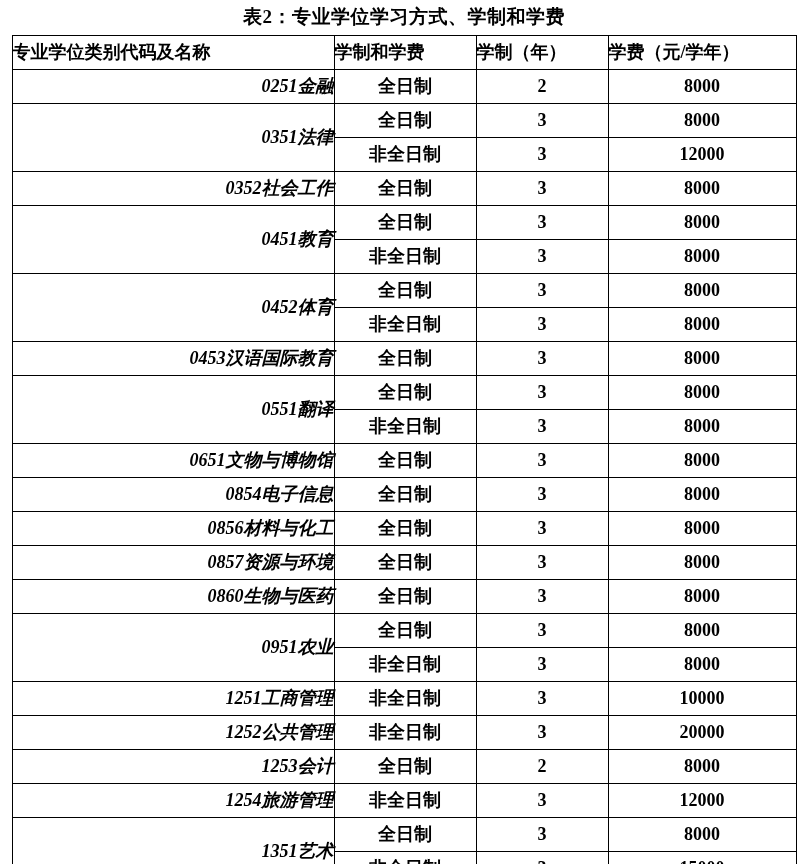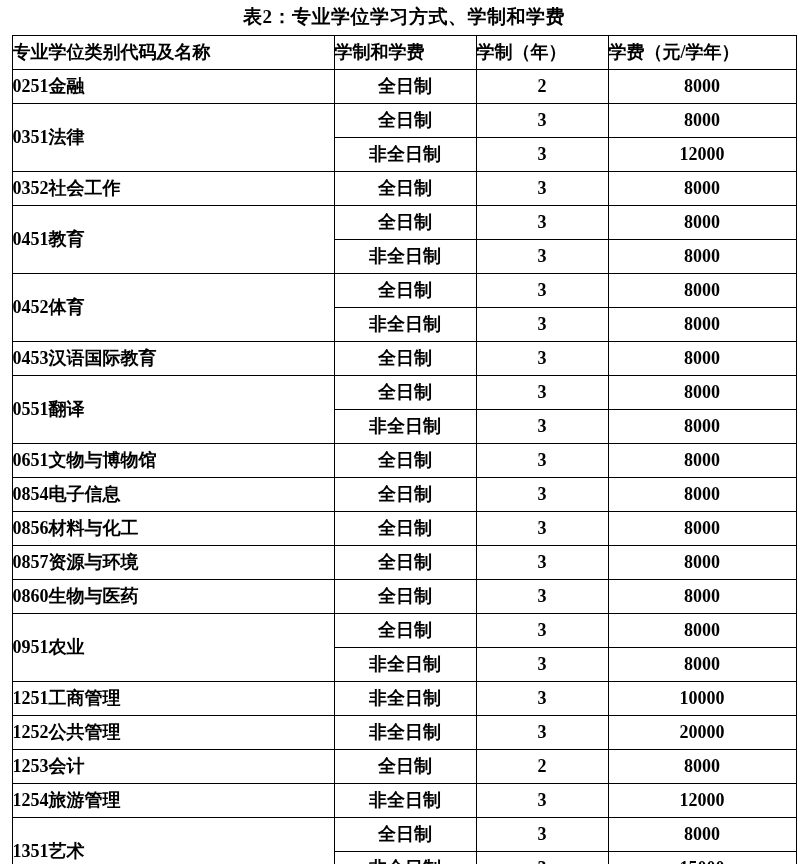--- a/index.html
+++ b/index.html
@@ -47,22 +47,23 @@
   }
   .col-name { width: 322px; }
   .col-mode { width: 142px; }
   .col-years { width: 132px; }
   .col-fee  { width: 188px; }
 
   th {
     text-align: left;
   }
   td.name-cell {
-    text-align: left;
+    text-align: right;
     padding-left: 9px;
+    font-style: italic;
   }
   td.center {
     text-align: center;
   }
   .hdr-row td, .hdr-row th {
     height: 34px;
   }
 </style>
 </head>
 <body>

